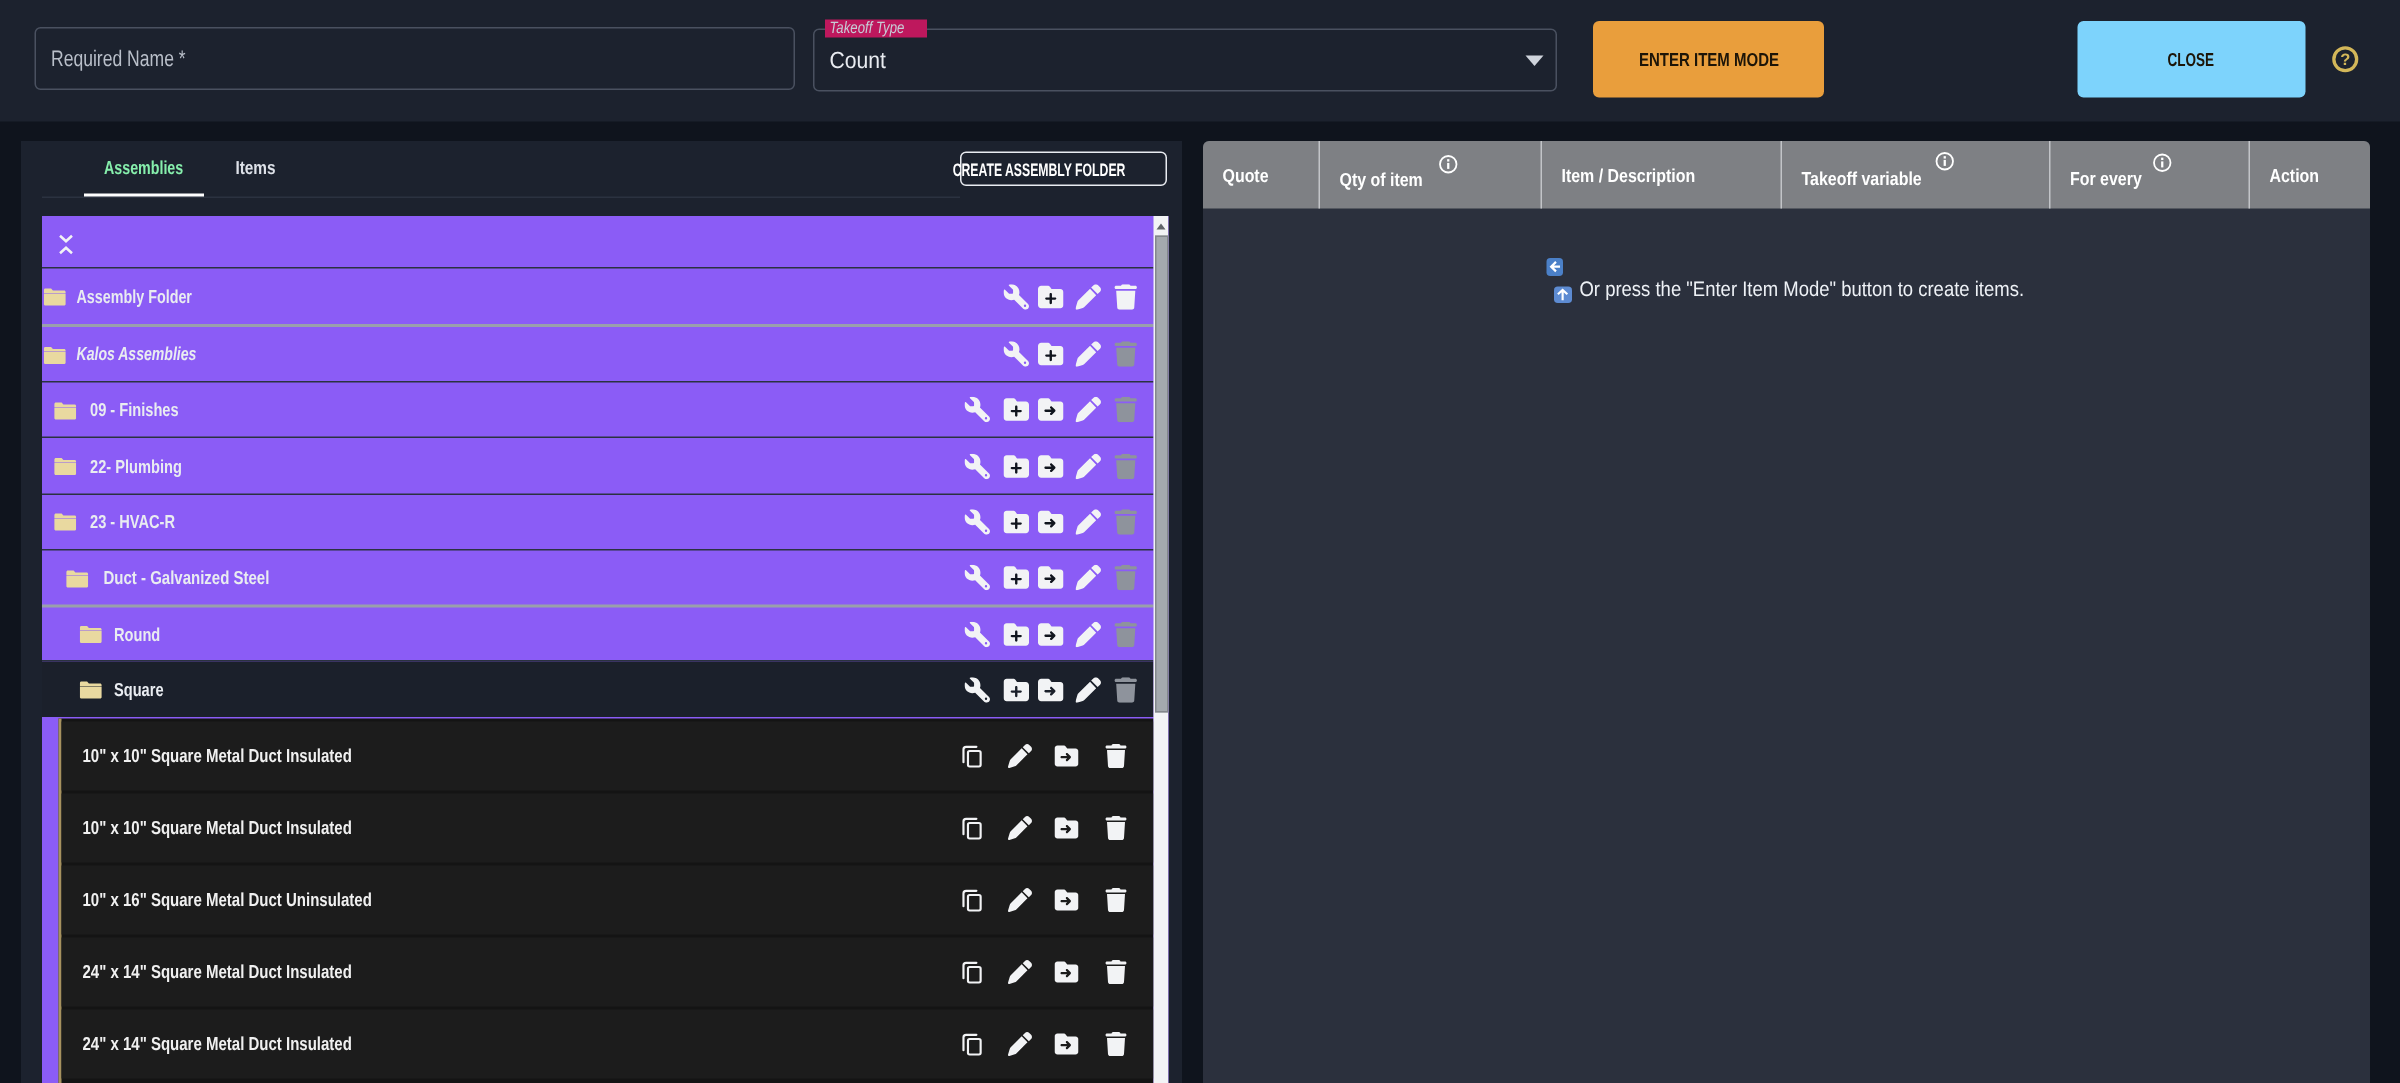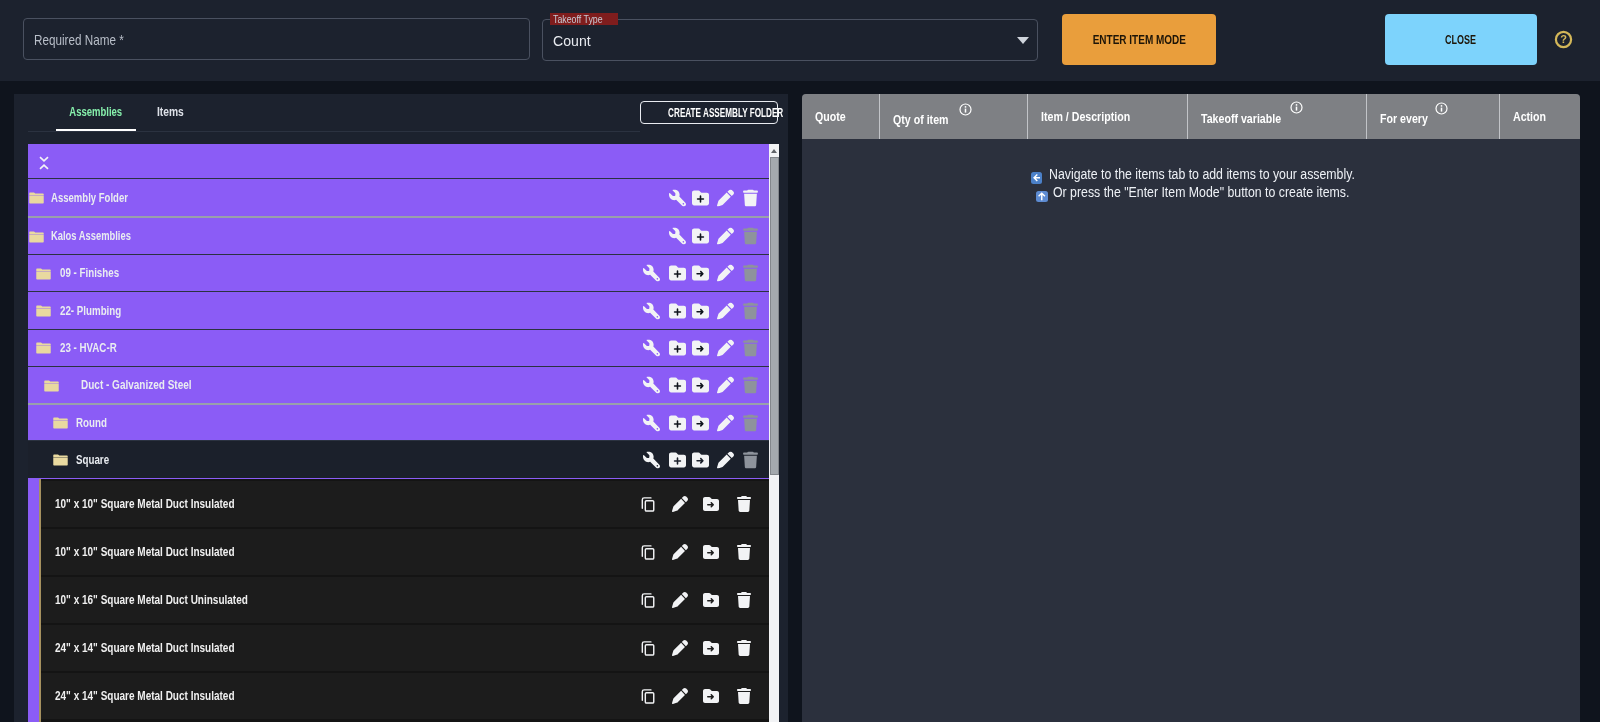--- a/index.html
+++ b/index.html
@@ -3,36 +3,36 @@
 * { margin:0; padding:0; box-sizing:border-box; }
 html,body { width:1600px; height:722px; background:#0f141d; font-family:"Liberation Sans",sans-serif; overflow:hidden; }
 .abs { position:absolute; }
 .sx { display:inline-block; transform-origin:0 50%; white-space:nowrap; }
 .sxc { transform-origin:50% 50% !important; }
 #stage { position:relative; width:1600px; height:722px; }
 #topbar { left:0; top:0; width:1600px; height:81px; background:#1c222e; }
 #nameInput { left:23px; top:18px; width:507px; height:42px; border:1px solid #4a5160; border-radius:4px; }
 #nameInput .sx { position:absolute; left:10px; top:12px; font-size:15px; color:#b9bfc9; }
 #ddWrap { left:542px; top:19px; width:496px; height:42px; border:1px solid #4a5160; border-radius:4px; }
-#ddLabel { left:7px; top:-7px; font-size:11px; color:#c7ccd6; background:#7f1d1d; padding:0 3px; }
+#ddLabel { left:7px; top:-7px; font-size:11px; color:#c7ccd6; background:#be185d; padding:0 3px;font-style:italic; }
 #ddValue { left:10px; top:12px; font-size:15.5px; color:#e8ebf0; }
 #ddCaret { right:8px; top:17px; width:0; height:0; border-left:6px solid transparent; border-right:6px solid transparent; border-top:7px solid #cfd4dc; }
 .btn { top:14px; height:51px; border-radius:4px; font-weight:bold; font-size:12.5px; color:#1d1508; display:flex; align-items:center; justify-content:center; }
 .btn .sx { transform-origin:50% 50%; }
 #btnOrange { left:1050px; width:154px; background:#e99e3c;margin-left:12px; }
 #btnGreen { left:1217px; width:153px; background:#79da85; }
 #btnRed { left:1385px; width:152px; background:#7dd3fc; }
 #lpanel { left:14px; top:94px; width:774px; height:628px; background:#1c222e; }
 .tabtxt { font-weight:bold; font-size:12.5px; }
 #tabAssemblies { left:42px; top:11px; width:80px; text-align:center; color:#86efac; }
 #tabItems { left:128px; top:11px; width:56px; text-align:center; color:#dde1e8; }
 #tabAssemblies .sx, #tabItems .sx { transform-origin:50% 50%; }
 #tabUnderline { left:42px; top:35px; width:80px; height:2.5px; background:#fff; }
 #tabsBorder { left:14px; top:36.6px; width:612px; height:1px; background:#2b3240; }
-#createBtn { left:626px; top:7px; width:138px; height:23px; border:1.5px solid #e9ecf1; border-radius:4px; color:#fff; font-size:12px; font-weight:bold; display:flex; align-items:center; justify-content:flex-start; white-space:nowrap; }
+#createBtn { left:626px; top:7px; width:138px; height:23px; border:1.5px solid #e9ecf1; border-radius:4px; color:#fff; font-size:12px; font-weight:bold; display:flex; align-items:center; justify-content:flex-end; white-space:nowrap; }
 #createBtn .sx { transform-origin:50% 50%; }
 #tree { left:14px; top:49.6px; width:751px; height:578.4px; background:#8b5cf6; overflow:hidden; }
 .trow { left:0; width:741px; position:absolute; }
 .rowlabel { position:absolute; top:50%; transform:translateY(-50%); color:#e9ecf1; font-size:12.5px; font-weight:bold; white-space:nowrap; }
 .rowlabel .sx { vertical-align:top; }
 .sep { left:0; width:741px; height:1px; background:#2b3240; position:absolute; }
 .sepB { left:0; width:741px; background:#99a0ab; position:absolute; }
 .ficon { position:absolute; }
 .ric { position:absolute; top:50%; transform:translateY(-50%); }
 #items { background:#141414; border-left:2.5px solid #a6915f; position:absolute; }
@@ -99,21 +99,21 @@
             <path fill="#10151e" d="M232 376c0 13.3 10.7 24 24 24s24-10.7 24-24V312h64c13.3 0 24-10.7 24-24s-10.7-24-24-24H280V200c0-13.3-10.7-24-24-24s-24 10.7-24 24v64H168c-13.3 0-24 10.7-24 24s10.7 24 24 24h64v64z"></path>
           </svg>
           <svg class="ric" style="left:688.5px" width="17" height="17" viewBox="0 0 512 512">
             <path fill="#f2f3f5" d="M362.7 19.3L314.3 67.7 444.3 197.7l48.4-48.4c25-25 25-65.5 0-90.5L453.3 19.3c-25-25-65.5-25-90.5 0zm-71 71L58.6 323.5c-10.4 10.4-18 23.3-22.2 37.4L1 481.2C-1.5 489.7 .8 498.8 7 505s15.3 8.5 23.7 6L145.1 475.6c14.1-4.2 27-11.8 37.4-22.2L415.4 220.3 291.7 90.3z"></path>
           </svg>
           <svg class="ric" style="left:713.5px" width="17" height="17" viewBox="0 0 512 512">
             <path fill="#f2f3f5" transform="translate(32,0)" d="M135.2 17.7L128 32H32C14.3 32 0 46.3 0 64S14.3 96 32 96H416c17.7 0 32-14.3 32-32s-14.3-32-32-32H320l-7.2-14.3C307.4 6.8 296.3 0 284.2 0H163.8c-12.1 0-23.2 6.8-28.6 17.7zM416 128H32L53.2 467c1.6 25.3 22.6 45 47.9 45H346.9c25.3 0 46.3-19.7 47.9-45L416 128z"></path>
           </svg>
         </div>
 <div class="sepB" style="top:72.9px;height:1.5px"></div>
-<div class="trow" style="top:74.4px;height:36.5px;">
+<div class="trow" style="top:74.4px;height:36.5px;font-style:italic;">
           <svg class="ficon" style="left:0.6999999999999993px;top:11.75px" width="15" height="13" viewBox="0 0 512 460">
             <path fill="#e9d9a0" d="M0 86 C0 64 14 50 36 50 H170 l42 42 H476 c22 0 36 14 36 36 v28 H0 Z"></path>
             <path fill="#e9d9a0" d="M0 168 h512 v242 c0 22-14 36-36 36 H36 c-22 0-36-14-36-36 Z"></path>
           </svg>
           <div class="rowlabel" style="left:23.4px"><span class="sx " style="transform:scaleX(0.75);">Kalos Assemblies</span></div>
           <svg class="ric" style="left:640.5px" width="17" height="17" viewBox="0 0 512 512">
             <path fill="#f2f3f5" transform="scale(-1,1) translate(-512,0)" d="M352 320c88.4 0 160-71.6 160-160c0-15.3-2.2-30.1-6.2-44.2c-3.1-10.8-16.4-13.2-24.3-5.3l-76.8 76.8c-3 3-7.1 4.7-11.3 4.7H336c-8.8 0-16-7.2-16-16V118.6c0-4.2 1.7-8.3 4.7-11.3l76.8-76.8c7.9-7.9 5.4-21.2-5.3-24.3C382.1 2.2 367.3 0 352 0C263.6 0 192 71.6 192 160c0 19.1 3.4 37.5 9.5 54.5L19.9 396.1C7.2 408.8 0 426.1 0 444.1C0 481.6 30.4 512 67.9 512c18 0 35.3-7.2 48-19.9L297.5 310.5c17 6.2 35.4 9.5 54.5 9.5zM80 408a24 24 0 1 1 0 48 24 24 0 1 1 0-48z"></path>
           </svg>
           <svg class="ric" style="left:664.0px" width="17" height="17" viewBox="0 0 512 512">
             <path fill="#f2f3f5" d="M512 416c0 35.3-28.7 64-64 64H64c-35.3 0-64-28.7-64-64V96C0 60.7 28.7 32 64 32H192c20.1 0 39.1 9.5 51.2 25.6l19.2 25.6c6 8.1 15.5 12.8 25.6 12.8H448c35.3 0 64 28.7 64 64V416z"></path>
@@ -200,21 +200,21 @@
           <svg class="ric" style="left:713.5px" width="17" height="17" viewBox="0 0 512 512">
             <path fill="#8e939c" transform="translate(32,0)" d="M135.2 17.7L128 32H32C14.3 32 0 46.3 0 64S14.3 96 32 96H416c17.7 0 32-14.3 32-32s-14.3-32-32-32H320l-7.2-14.3C307.4 6.8 296.3 0 284.2 0H163.8c-12.1 0-23.2 6.8-28.6 17.7zM416 128H32L53.2 467c1.6 25.3 22.6 45 47.9 45H346.9c25.3 0 46.3-19.7 47.9-45L416 128z"></path>
           </svg>
         </div>
 <div class="sep" style="top:222.4px"></div>
 <div class="trow" style="top:223.4px;height:36.5px;">
           <svg class="ficon" style="left:15.799999999999997px;top:11.75px" width="15" height="13" viewBox="0 0 512 460">
             <path fill="#e9d9a0" d="M0 86 C0 64 14 50 36 50 H170 l42 42 H476 c22 0 36 14 36 36 v28 H0 Z"></path>
             <path fill="#e9d9a0" d="M0 168 h512 v242 c0 22-14 36-36 36 H36 c-22 0-36-14-36-36 Z"></path>
           </svg>
-          <div class="rowlabel" style="left:53px"><span class="sx " style="transform:scaleX(0.8);">Duct - Galvanized Steel</span></div>
+          <div class="rowlabel" style="left:41px"><span class="sx " style="transform:scaleX(0.8);">Duct - Galvanized Steel</span></div>
           <svg class="ric" style="left:614.5px" width="17" height="17" viewBox="0 0 512 512">
             <path fill="#f2f3f5" transform="scale(-1,1) translate(-512,0)" d="M352 320c88.4 0 160-71.6 160-160c0-15.3-2.2-30.1-6.2-44.2c-3.1-10.8-16.4-13.2-24.3-5.3l-76.8 76.8c-3 3-7.1 4.7-11.3 4.7H336c-8.8 0-16-7.2-16-16V118.6c0-4.2 1.7-8.3 4.7-11.3l76.8-76.8c7.9-7.9 5.4-21.2-5.3-24.3C382.1 2.2 367.3 0 352 0C263.6 0 192 71.6 192 160c0 19.1 3.4 37.5 9.5 54.5L19.9 396.1C7.2 408.8 0 426.1 0 444.1C0 481.6 30.4 512 67.9 512c18 0 35.3-7.2 48-19.9L297.5 310.5c17 6.2 35.4 9.5 54.5 9.5zM80 408a24 24 0 1 1 0 48 24 24 0 1 1 0-48z"></path>
           </svg>
           <svg class="ric" style="left:640.5px" width="17" height="17" viewBox="0 0 512 512">
             <path fill="#f2f3f5" d="M512 416c0 35.3-28.7 64-64 64H64c-35.3 0-64-28.7-64-64V96C0 60.7 28.7 32 64 32H192c20.1 0 39.1 9.5 51.2 25.6l19.2 25.6c6 8.1 15.5 12.8 25.6 12.8H448c35.3 0 64 28.7 64 64V416z"></path>
             <path fill="#10151e" d="M232 376c0 13.3 10.7 24 24 24s24-10.7 24-24V312h64c13.3 0 24-10.7 24-24s-10.7-24-24-24H280V200c0-13.3-10.7-24-24-24s-24 10.7-24 24v64H168c-13.3 0-24 10.7-24 24s10.7 24 24 24h64v64z"></path>
           </svg>
           <svg class="ric" style="left:664.0px" width="17" height="17" viewBox="0 0 512 512">
             <path fill="#f2f3f5" d="M512 416c0 35.3-28.7 64-64 64H64c-35.3 0-64-28.7-64-64V96C0 60.7 28.7 32 64 32H192c20.1 0 39.1 9.5 51.2 25.6l19.2 25.6c6 8.1 15.5 12.8 25.6 12.8H448c35.3 0 64 28.7 64 64V416z"></path>
             <path fill="#10151e" d="M281 199c-9.4-9.4-24.6-9.4-33.9 0s-9.4 24.6 0 33.9l23.1 23.1H152c-13.3 0-24 10.7-24 24s10.7 24 24 24H270.1l-23.1 23.1c-9.4 9.4-9.4 24.6 0 33.9s24.6 9.4 33.9 0l64-64c9.4-9.4 9.4-24.6 0-33.9l-64-64z"></path>
@@ -403,20 +403,19 @@
         </div>
 <div class="hcell" style="width:80.5px">
           <span class="t"><span class="sx " style="transform:scaleX(0.85);">Action</span></span>
         </div>
 </div>
 <div class="msgicon" style="left:228.5px;top:78px;background:#4b80c8">
         <svg width="11.5" height="11.5" viewBox="0 0 12 12" style="position:absolute;left:0;top:0">
           <path d="M6.6 2.7 L3.2 6 L6.6 9.3 M3.5 6 H9.4" stroke="#fff" stroke-width="1.5" fill="none"></path>
         </svg>
       </div>
-<div class="msgtxt" style="left:247px;top:71.5px"><span class="sx " style="transform:scaleX(0.88);">Navigate to the items tab to add items to your assembly.</span></div>
 <div class="msgicon" style="left:234px;top:96.5px;background:#5d8bd2">
         <svg width="11.5" height="11.5" viewBox="0 0 12 12" style="position:absolute;left:0;top:0">
           <path d="M2.7 5.4 L6 2.4 L9.3 5.4 M6 2.8 V9.6" stroke="#fff" stroke-width="1.5" fill="none"></path>
         </svg>
       </div>
 <div class="msgtxt" style="left:250.5px;top:90px"><span class="sx " style="transform:scaleX(0.88);">Or press the "Enter Item Mode" button to create items.</span></div>
 </div>
 </div>
 </body></html>

